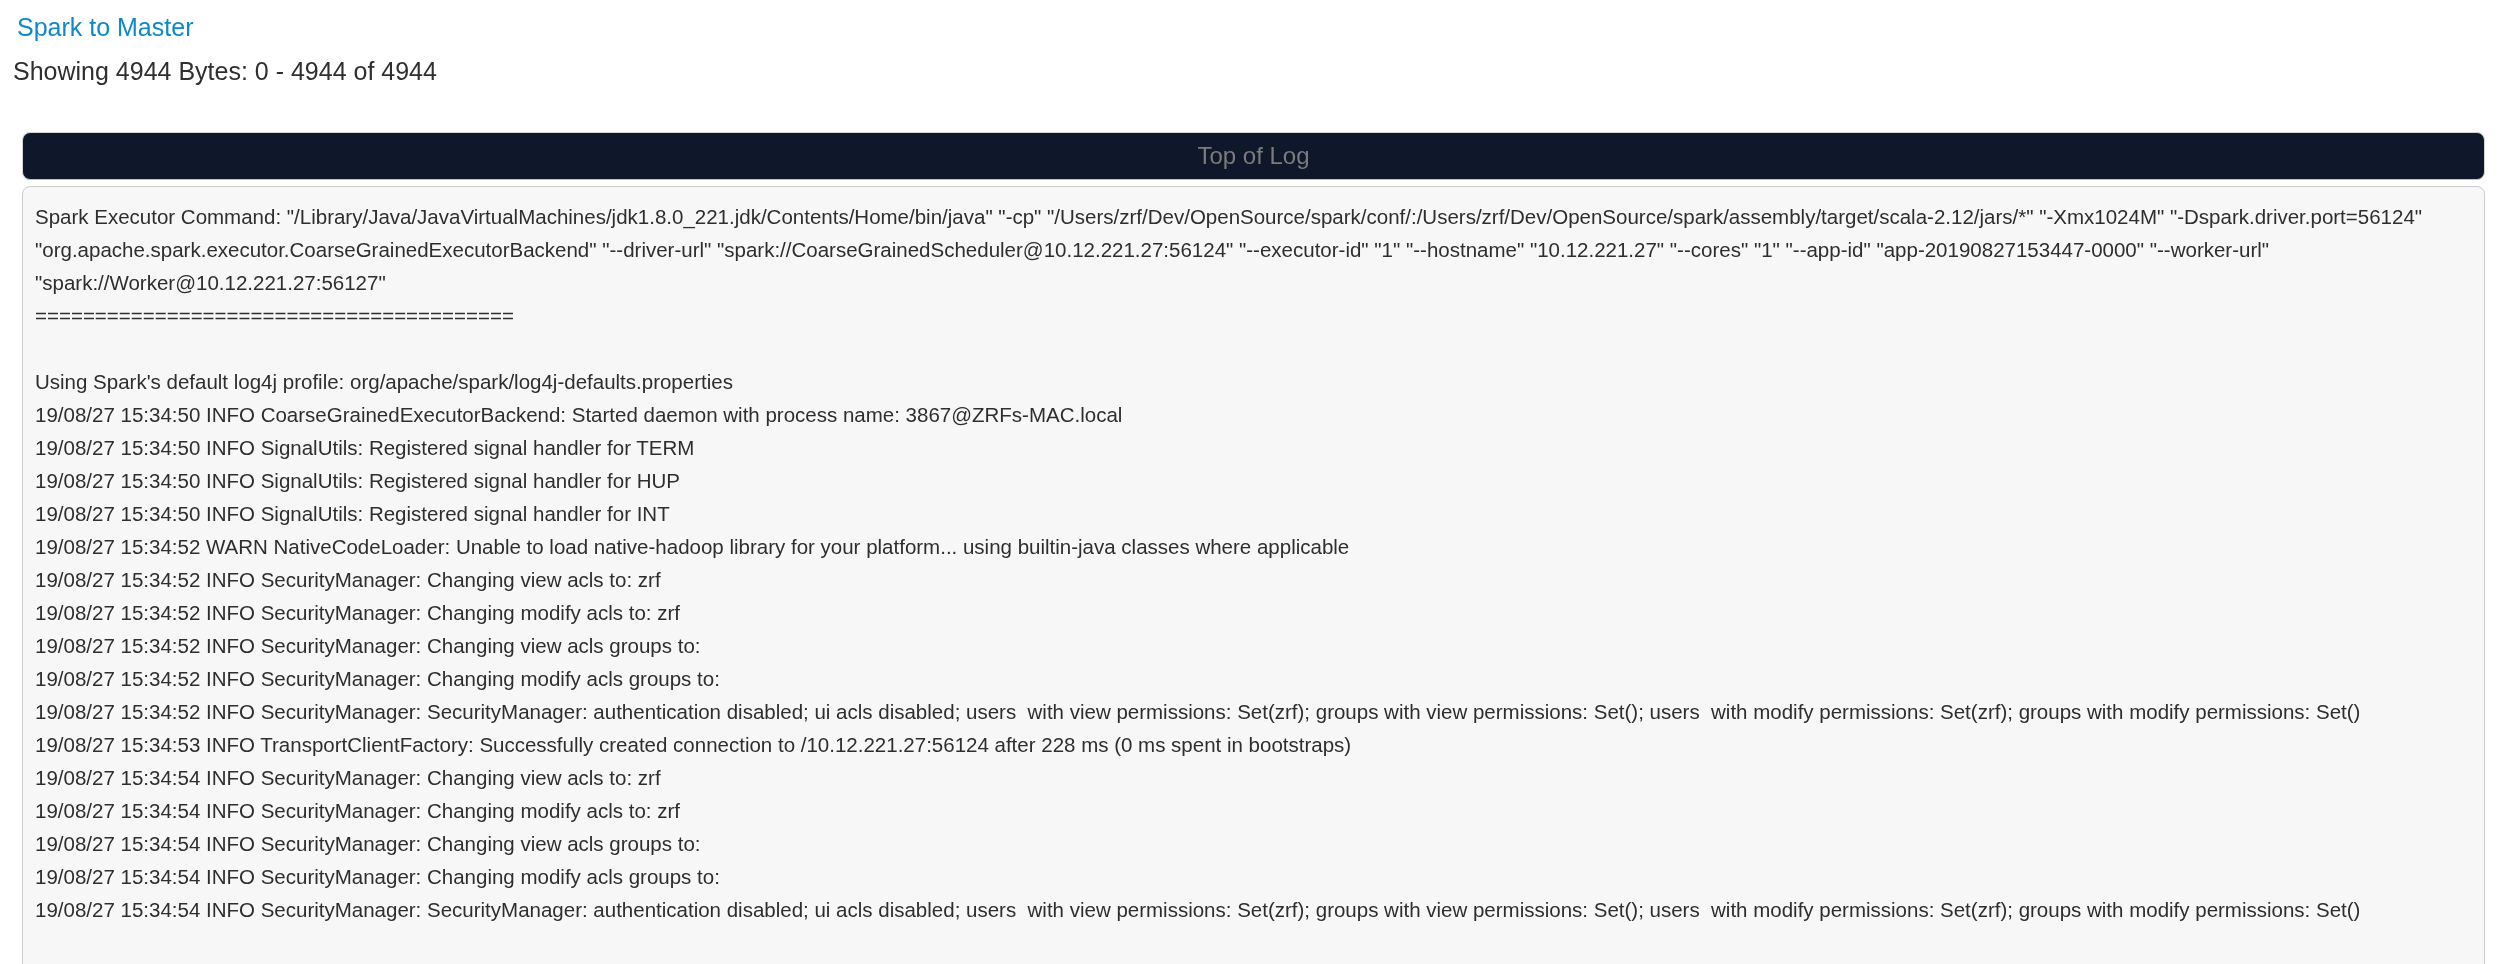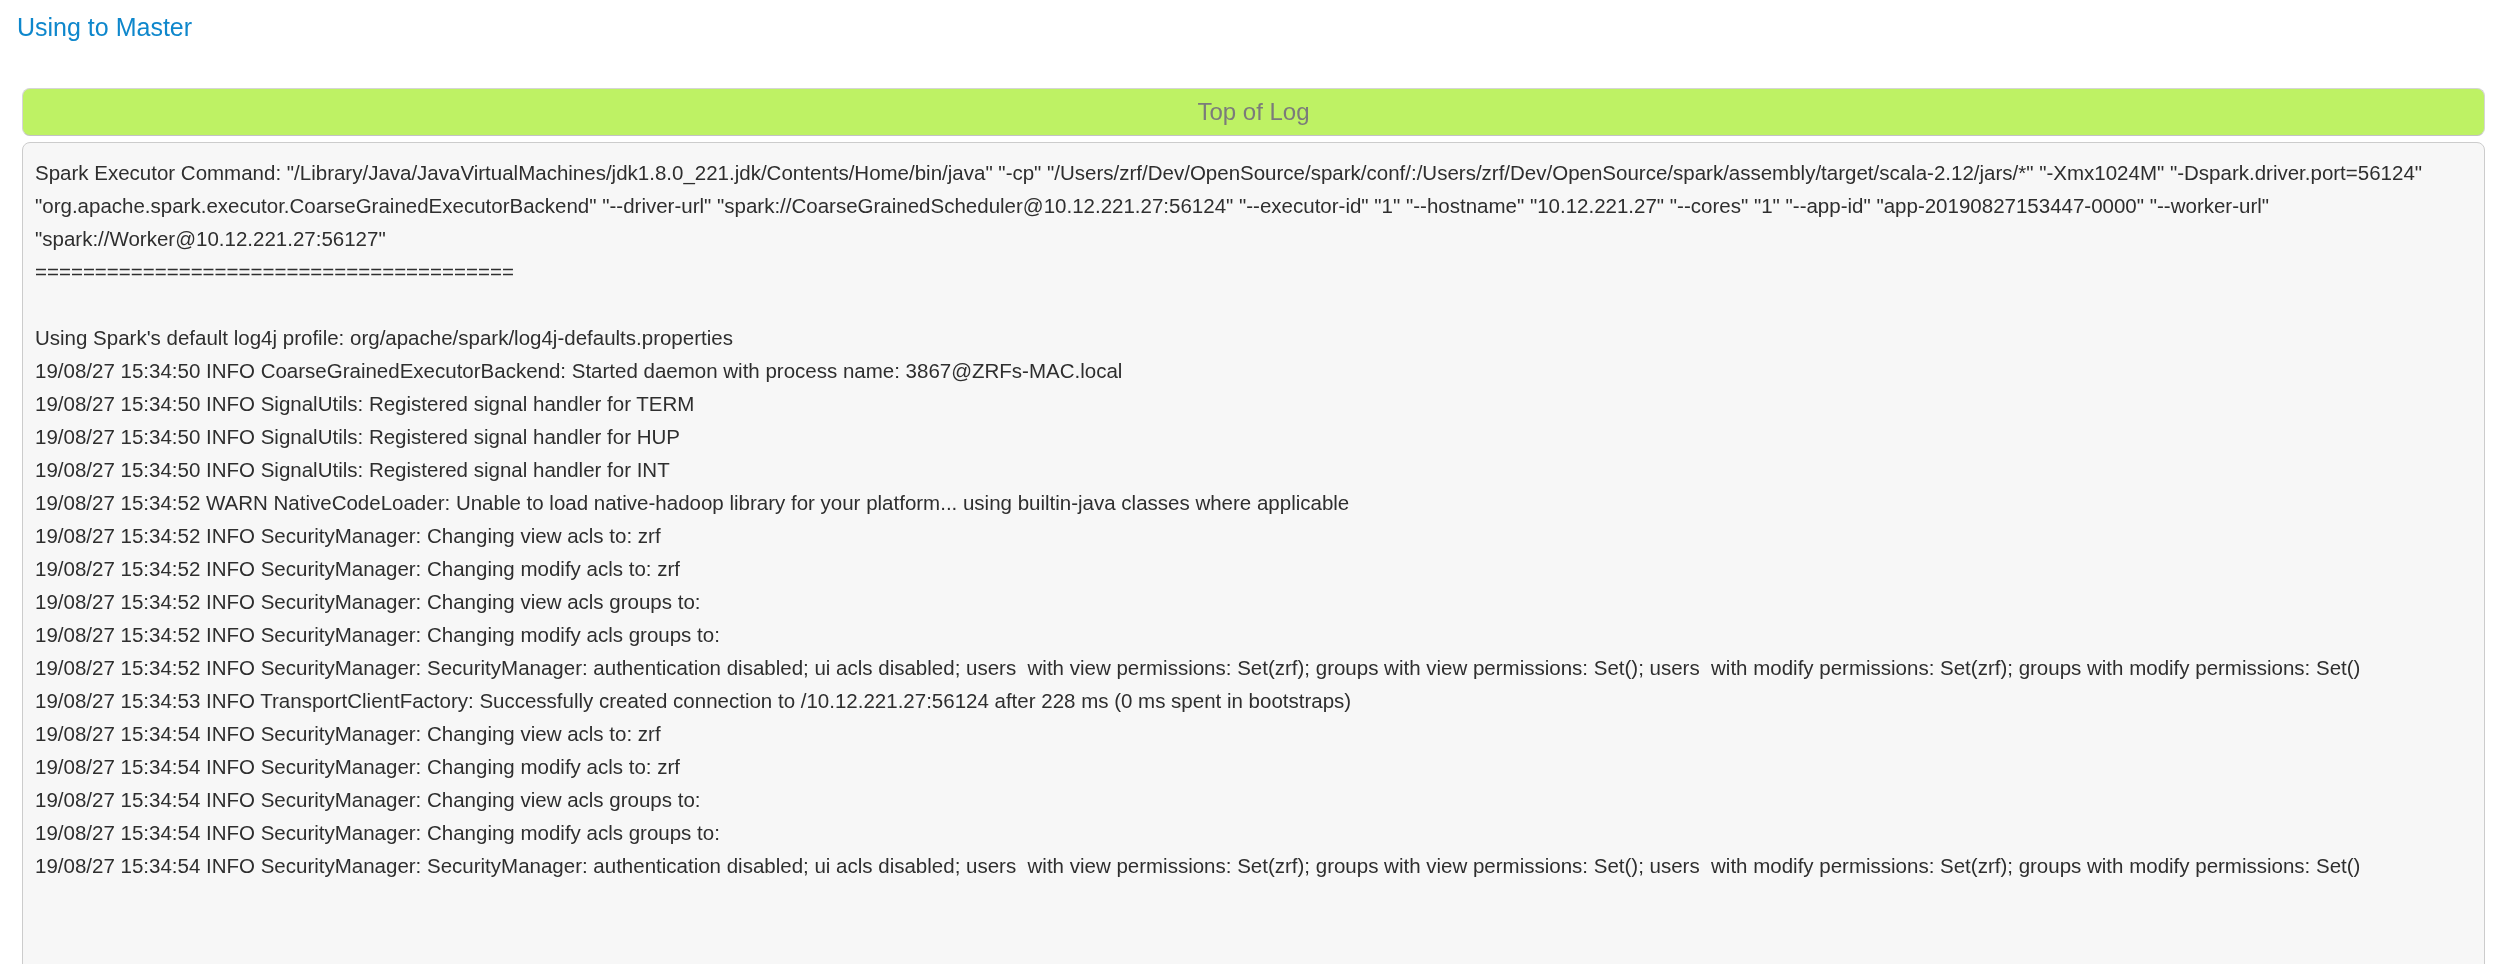--- a/index.html
+++ b/index.html
@@ -28,21 +28,21 @@
     margin: 14px 0 0 -4px;
     font-size: 25px;
     line-height: 1.2;
     color: #2f2f2f;
   }
   .log-header-bar {
     margin: 46px 0 6px 5px;
     height: 48px;
     width: 2463px;
     box-sizing: border-box;
-    background: #bef264;
+    background: #0f172a;
     border: 1px solid #d5d5d5;
     border-bottom-color: #c3c3c3;
     border-radius: 8px;
     display: flex;
     align-items: center;
     justify-content: center;
     font-size: 24px;
     color: #7b7b7b;
     cursor: pointer;
     text-align: center;
@@ -65,22 +65,23 @@
     color: #2e2e2e;
     white-space: pre-wrap;
     word-wrap: break-word;
   }
 </style>
 </head>
 <body>
 
 <div class="page">
 
-  <a href="#" class="back-link">Using to Master</a>
+  <a href="#" class="back-link">Spark to Master</a>
 
+  <div class="byte-range">Showing 4944 Bytes: 0 - 4944 of 4944</div>
 
   <div class="log-header-bar">Top of Log</div>
 
   <div class="log-panel">
     <pre class="log-content">Spark Executor Command: "/Library/Java/JavaVirtualMachines/jdk1.8.0_221.jdk/Contents/Home/bin/java" "-cp" "/Users/zrf/Dev/OpenSource/spark/conf/:/Users/zrf/Dev/OpenSource/spark/assembly/target/scala-2.12/jars/*" "-Xmx1024M" "-Dspark.driver.port=56124" "org.apache.spark.executor.CoarseGrainedExecutorBackend" "--driver-url" "spark://CoarseGrainedScheduler@10.12.221.27:56124" "--executor-id" "1" "--hostname" "10.12.221.27" "--cores" "1" "--app-id" "app-20190827153447-0000" "--worker-url" "spark://Worker@10.12.221.27:56127"
 ========================================
 
 Using Spark's default log4j profile: org/apache/spark/log4j-defaults.properties
 19/08/27 15:34:50 INFO CoarseGrainedExecutorBackend: Started daemon with process name: 3867@ZRFs-MAC.local
 19/08/27 15:34:50 INFO SignalUtils: Registered signal handler for TERM

